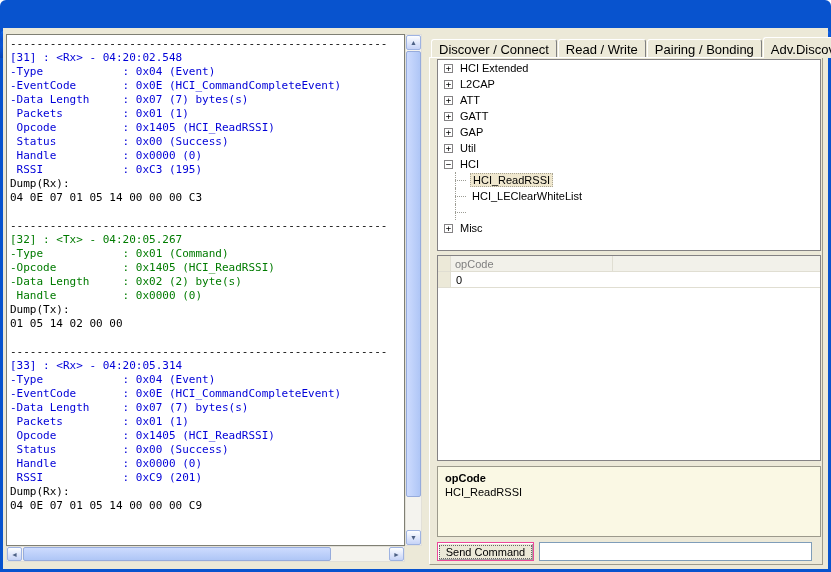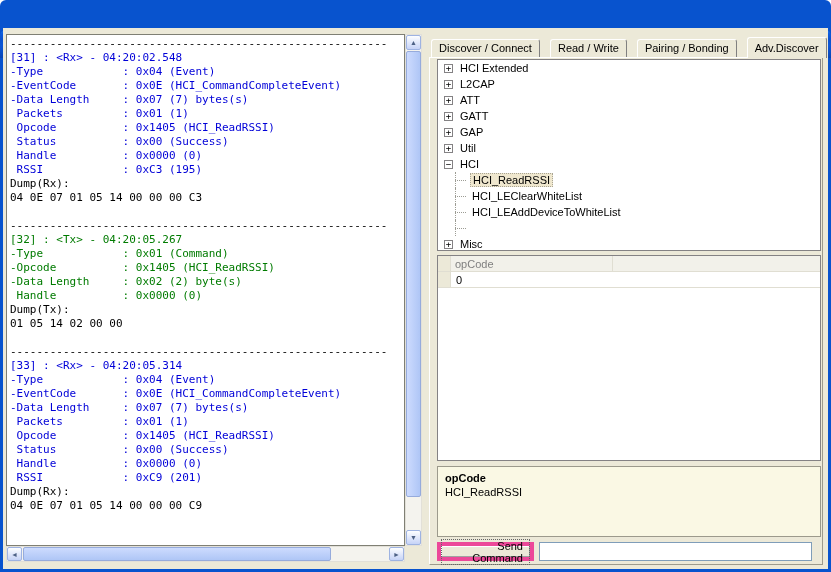--- a/index.html
+++ b/index.html
@@ -80,22 +80,22 @@
   .tabpage {
     position:absolute; left:429px; top:57px; width:394px; height:508px;
     background:#ECE9D8;
     border:1px solid; border-color:#FFFFFF #9C9A8C #9C9A8C #FFFFFF;
   }
   .tabstrip {
     position:absolute; left:431px; top:36px; height:21px;
     display:flex; align-items:flex-end; z-index:3;
   }
   .tab {
-    height:18px; padding:2px 7px 0 7px; margin-right:10px;
-    background:#ECE9D8; font-size:11px; white-space:nowrap;
+    height:18px; padding:2px 7px 0 7px; margin-right:1px;
+    background:#ECE9D8; font-size:13px; white-space:nowrap;
     border:1px solid #808080; border-bottom:none;
     border-top-color:#FFFFFF; border-left-color:#FFFFFF;
     border-radius:3px 3px 0 0; cursor:default;
   }
   .tab.active {
     height:21px; padding-top:4px; position:relative; top:1px;
     background:#ECE9D8; z-index:4;
   }
 
   
@@ -138,24 +138,24 @@
   .helpbox {
     position:absolute; left:437px; top:466px; width:384px; height:71px;
     background:#FAF8E4; border:1px solid #9C9A8C; font-size:11px;
   }
   .help-title { font-weight:bold; padding:5px 7px 1px; }
   .help-text { padding:1px 7px; }
 
   
   .send-btn {
     position:absolute; left:437px; top:542px; width:97px; height:19px;
-    background:#ECE9D8; border:4px solid #ec4899;
+    background:#ECE9D8; border:1px solid #ec4899;
     box-shadow:inset 1px 1px 0 #FFFFFF, inset -1px -1px 0 #A0A0A0;
     font-size:11px; font-family:"Liberation Sans", sans-serif;
-    display:flex; align-items:center; justify-content:center; cursor:default;text-align:right;
+    display:flex; align-items:center; justify-content:center; cursor:default;
   }
   .send-btn .focusrect { border:1px dotted #666; padding:0 6px; }
   .cmd-input {
     position:absolute; left:539px; top:542px; width:273px; height:19px;
     background:#fff; border:1px solid #7F9DB9; font-size:11px; padding:0 3px;
     font-family:"Liberation Sans", sans-serif;
   }
 </style>
 </head>
 <body>
@@ -235,24 +235,20 @@
       <div class="tree-row">
         <span class="connector"></span>
         <span class="tlabel selected">HCI_ReadRSSI</span>
       </div>
       <div class="tree-row">
         <span class="connector"></span>
         <span class="tlabel">HCI_LEClearWhiteList</span>
       </div>
       <div class="tree-row">
         <span class="connector"></span>
-        <span class="tlabel">HCI_LEAddDeviceToWhiteList</span>
-      </div>
-      <div class="tree-row">
-        <span class="connector"></span>
       </div>
       <div class="tree-row">
         <span class="toggle">+</span>
         <span class="tlabel">Misc</span>
       </div>
     </div>
 
   <div class="propgrid">
     <div>
         <div class="pg-row readonly">

